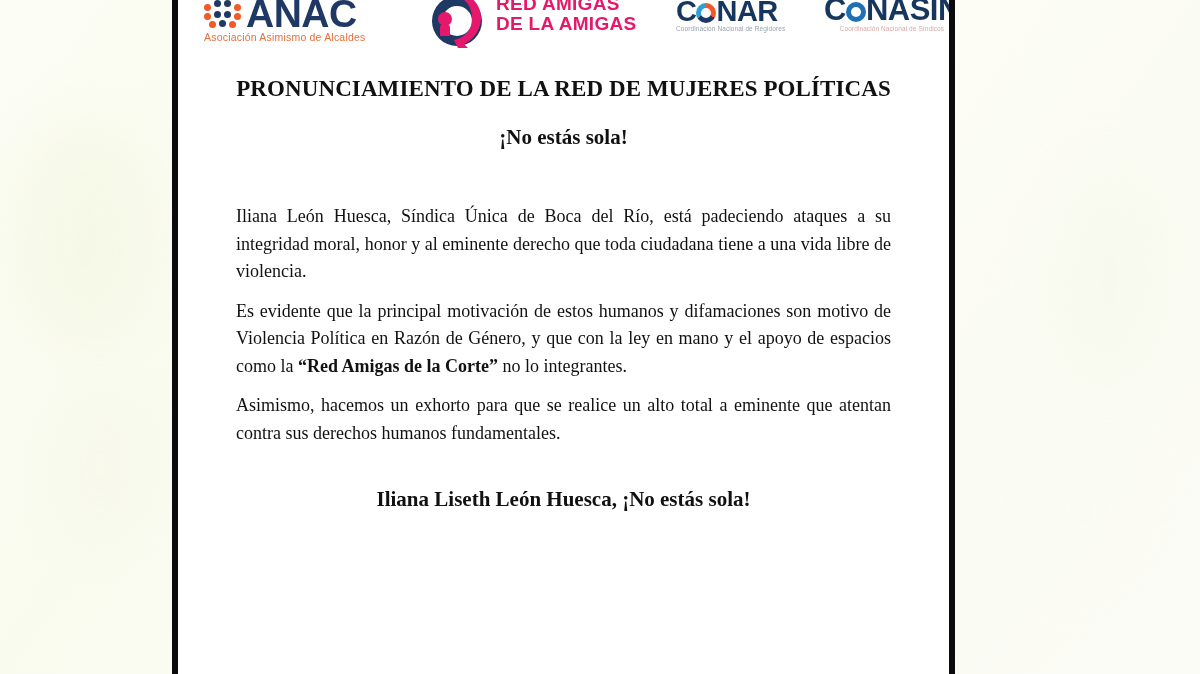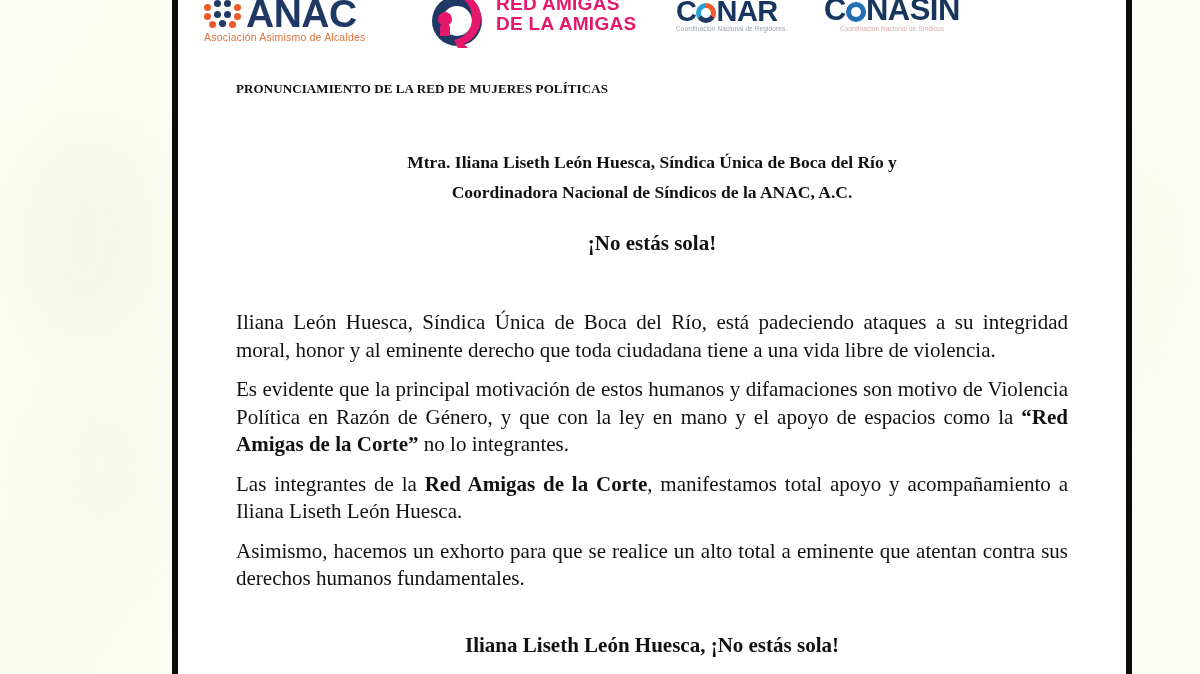--- a/index.html
+++ b/index.html
@@ -29,21 +29,21 @@
   .smudge.a { left: 10px;  top: 120px; width: 150px; height: 230px; background: #f3f6e0; }
   .smudge.b { left: 40px;  top: 380px; width: 120px; height: 170px; background: #f7f8ea; }
   .smudge.c { right: 20px; top: 160px; width: 140px; height: 240px; background: #f7f9ec; }
   .smudge.d { right: 60px; top: 430px; width: 110px; height: 160px; background: #fafbf0; }
 
   
   #sheet {
     position: absolute;
     left: 172px;
     top: 0;
-    width: 960px;
+    width: 783px;
     height: 674px;
     background: #ffffff;
     border-left: 6px solid #0b0b0b;
     border-right: 6px solid #0b0b0b;
     box-sizing: border-box;
     overflow: hidden;
   }
 
   
   #logo-strip {
@@ -168,23 +168,23 @@
     background: conic-gradient(#f05a28 0 33%, #1f3864 33% 66%, #2aa0d8 66% 100%);
   }
   .dot-o.tricolor::after { z-index: 2; }
 
   
   #doc-body {
     padding: 0 58px;
   }
 
   .doc-title {
-    text-align: left;
-    font-weight: bold;
-    font-size: 13px;
+    text-align: center;
+    font-weight: bold;
+    font-size: 23px;
     line-height: 25px;
     color: #111;
     margin: 28px 0 0 0;
     letter-spacing: .1px;
   }
 
   .doc-subtitle {
     text-align: center;
     font-weight: bold;
     font-size: 17.5px;
@@ -197,21 +197,21 @@
     text-align: center;
     font-weight: bold;
     font-size: 21px;
     line-height: 28px;
     color: #111;
     margin: 22px 0 0 0;
   }
 
   .doc-para {
     text-align: justify;
-    font-size: 21px;
+    font-size: 18px;
     line-height: 27.5px;
     color: #111;
     margin: 0 0 12px 0;
   }
   #paragraphs { margin-top: 52px; }
 
   .doc-closing {
     text-align: center;
     font-weight: bold;
     font-size: 21px;
@@ -278,29 +278,24 @@
       <div class="sub">Coordinación Nacional de Síndicos</div>
     </div>
   </div>
 
   <div id="doc-body">
 
     <div class="doc-title">
       <div>PRONUNCIAMIENTO DE LA RED DE MUJERES POLÍTICAS</div>
     </div>
 
-    <div class="doc-subtitle">
-      <div>Mtra. Iliana Liseth León Huesca, Síndica Única de Boca del Río y</div>
-      <div>Coordinadora Nacional de Síndicos de la ANAC, A.C.</div>
-    </div>
 
     <div class="doc-slogan">¡No estás sola!</div>
 
     <div id="paragraphs">
         <div class="doc-para"><span>Iliana León Huesca, Síndica Única de Boca del Río, está padeciendo ataques a su integridad moral, honor y al eminente derecho que toda ciudadana tiene a una vida libre de violencia.</span></div>
         <div class="doc-para"><span>Es evidente que la principal motivación de estos humanos y difamaciones son motivo de Violencia Política en Razón de Género, y que con la ley en mano y el apoyo de espacios como la </span><b class="strong">“Red Amigas de la Corte”</b><span> no lo integrantes.</span></div>
-        <div class="doc-para"><span>Las integrantes de la </span><b class="strong">Red Amigas de la Corte</b><span>, manifestamos total apoyo y acompañamiento a Iliana Liseth León Huesca.</span></div>
         <div class="doc-para"><span>Asimismo, hacemos un exhorto para que se realice un alto total a eminente que atentan contra sus derechos humanos fundamentales.</span></div>
       </div>
 
     <div class="doc-closing">Iliana Liseth León Huesca, ¡No estás sola!</div>
   </div>
 </div>
 
 </body></html>

